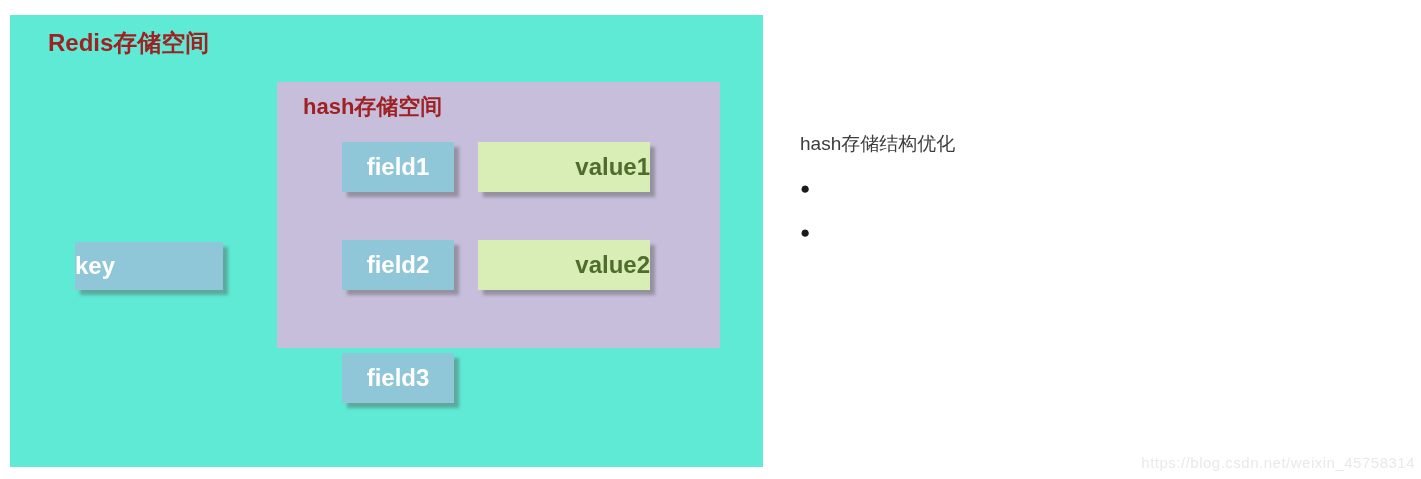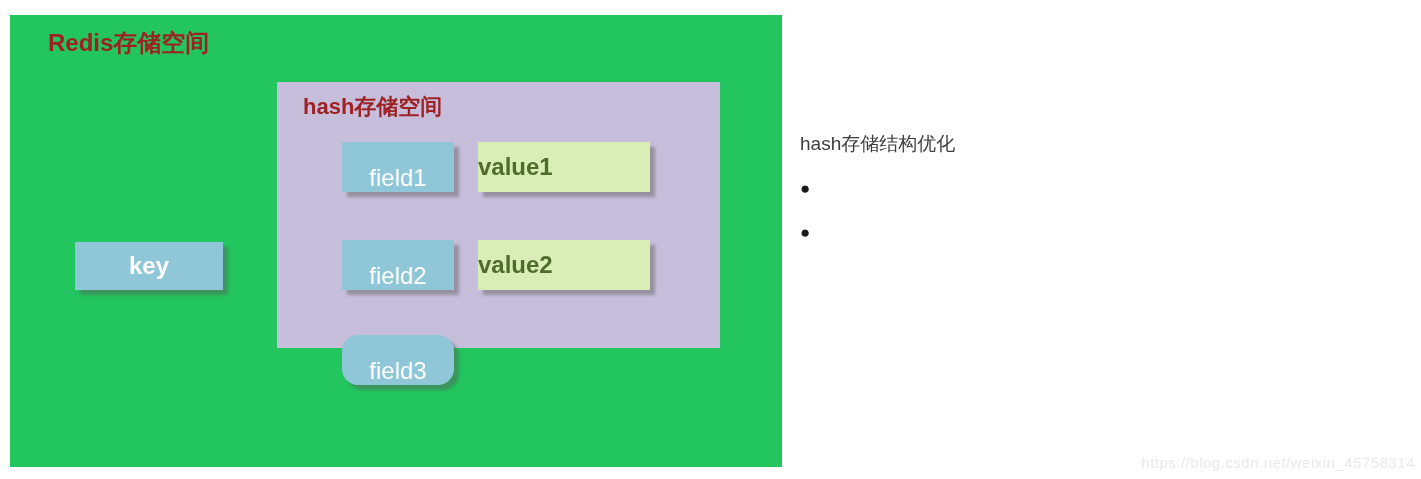--- a/index.html
+++ b/index.html
@@ -16,22 +16,21 @@
     overflow: hidden;
   }
 
   
   .redis-box {
     position: absolute;
     left: 10px;
     top: 15px;
     width: 753px;
     height: 452px;
-    background: #22c55e;
-    padding-left: 19px;
+    background: #5eead4;
   }
   .redis-title {
     position: absolute;
     left: 38px;
     top: 12px;
     font-size: 24px;
     font-weight: bold;
     color: #9e2123;
   }
   .hash-box {
@@ -53,56 +52,55 @@
   .key-box {
     position: absolute;
     left: 65px;
     top: 227px;
     width: 148px;
     height: 48px;
     background: #8fc6d8;
     box-shadow: 5px 5px 3px rgba(90, 90, 90, 0.45);
     display: flex;
     align-items: center;
-    justify-content: center;
     font-size: 24px;
     font-weight: bold;
     color: #ffffff;
   }
   .field-box {
     position: absolute;
     left: 65px;
     width: 112px;
     height: 50px;
     background: #8fc6d8;
     box-shadow: 5px 5px 3px rgba(90, 90, 90, 0.45);
     display: flex;
-    align-items: flex-end;
+    align-items: center;
     justify-content: center;
     font-size: 24px;
-    font-weight: normal;
+    font-weight: bold;
     color: #ffffff;
   }
   .value-box {
     position: absolute;
     left: 201px;
     width: 172px;
     height: 50px;
     background: #d9edb6;
     box-shadow: 5px 5px 3px rgba(90, 90, 90, 0.45);
     display: flex;
     align-items: center;
-    justify-content: flex-start;
+    justify-content: flex-end;
     font-size: 24px;
     font-weight: bold;
     color: #4f6c2d;
   }
   .row-1 { top: 60px; }
   .row-2 { top: 158px; }
-  .row-3 { top: 253px; border-radius: 16px; }
+  .row-3 { top: 271px; }
 
   
   .notes {
     position: absolute;
     left: 800px;
     top: 130px;
     width: 600px;
     color: #3d3d3d;
   }
   .notes-heading {

